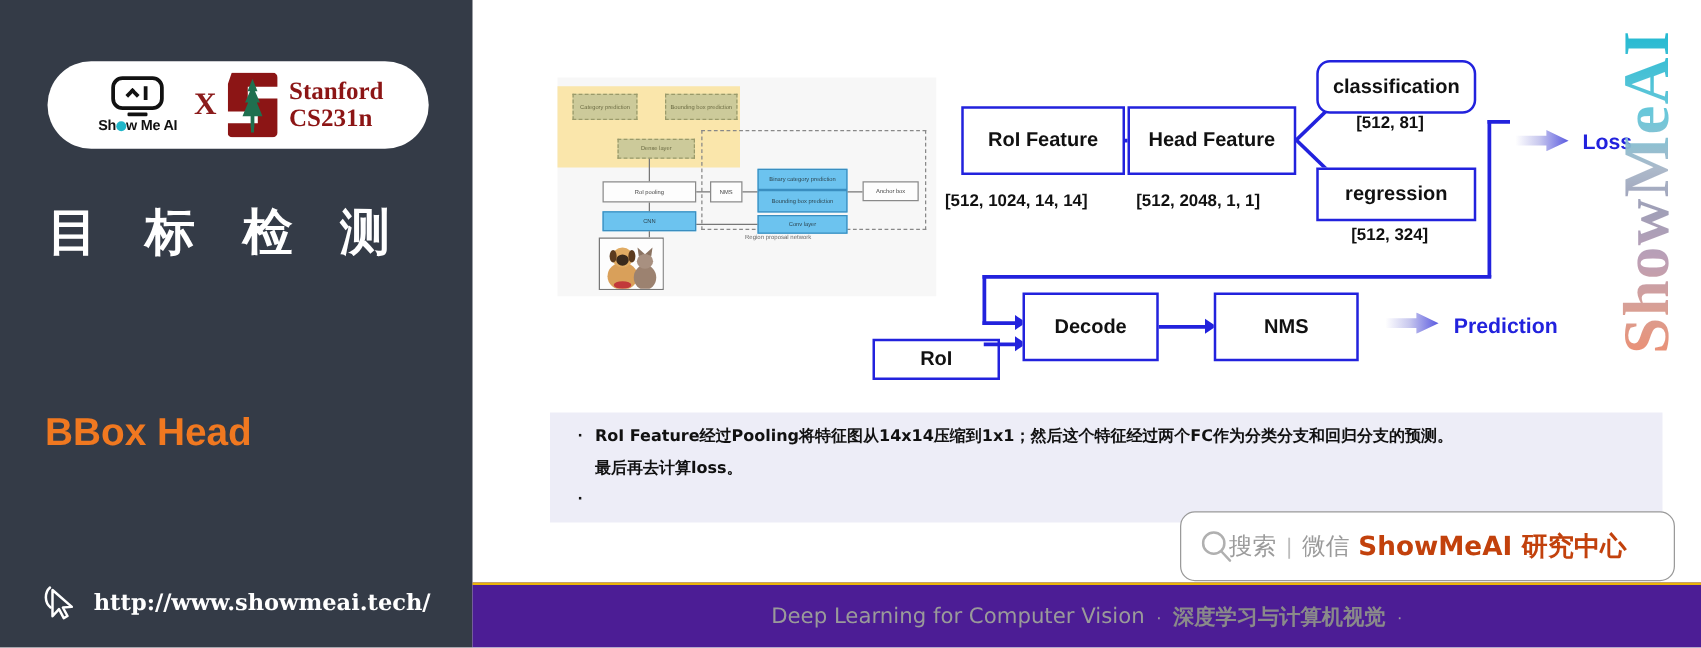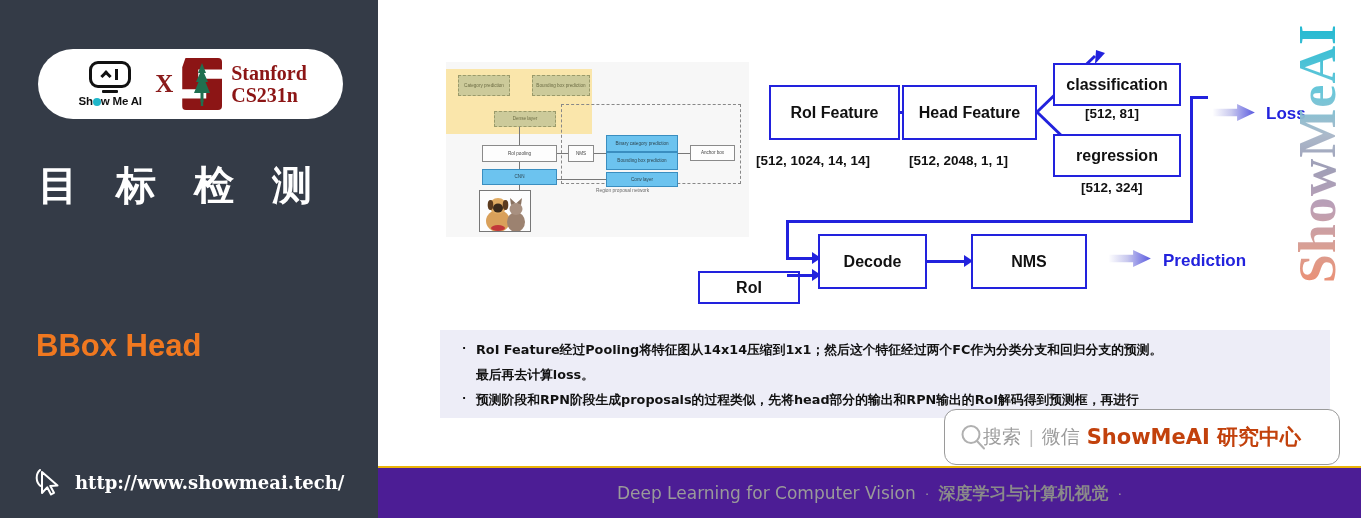--- a/index.html
+++ b/index.html
@@ -343,22 +343,22 @@
       <div class="nbox" style="left:524px; top:85px; width:135px; height:55px;">Head Feature</div>
       <div class="ndim" style="left:531px; top:153px;">[512, 2048, 1, 1]</div>
 
       <svg style="position:absolute; left:655px; top:40px;" width="80" height="140" viewBox="0 0 80 140">
         <line x1="4" y1="72" x2="62" y2="16" stroke="#2222dd" stroke-width="3"></line>
         <polygon points="63,10 72,13 62,24" fill="#2222dd"></polygon>
         <line x1="4" y1="72" x2="62" y2="128" stroke="#2222dd" stroke-width="3"></line>
         <polygon points="63,134 72,131 62,120" fill="#2222dd"></polygon>
       </svg>
 
-      <div class="nbox" style="left:675px; top:63px; width:128px; height:43px;">classification</div>
-      <div class="ndim" style="left:707px; top:106px;text-align:center;">[512, 81]</div>
+      <div class="nbox" style="left:675px; top:48px; width:128px; height:43px;border-radius:11px;">classification</div>
+      <div class="ndim" style="left:707px; top:90px;text-align:center;">[512, 81]</div>
 
       <div class="nbox" style="left:675px; top:134px; width:128px; height:43px;">regression</div>
       <div class="ndim" style="left:703px; top:180px;">[512, 324]</div>
 
       <div class="bline" style="left:812px; top:96px; width:18px; height:2.5px;"></div>
       <div class="bline" style="left:812px; top:96px; width:2.5px; height:126px;"></div>
 
       <svg class="garrow" style="left:828px; top:104px;" width="56" height="22" viewBox="0 0 56 22">
         <defs>
           <linearGradient id="gl" x1="0" y1="0" x2="1" y2="0">
@@ -408,21 +408,20 @@
     <div id="bullets">
       <div class="brow">
         <span class="bdot">·</span>
         <span>RoI Feature经过Pooling将特征图从14x14压缩到1x1；然后这个特征经过两个FC作为分类分支和回归分支的预测。</span>
       </div>
       <div class="brow bcont">
         <span>最后再去计算loss。</span>
       </div>
       <div class="brow">
         <span class="bdot">·</span>
-        <span>预测阶段和RPN阶段生成proposals的过程类似，先将head部分的输出和RPN输出的RoI解码得到预测框，再进行</span>
       </div>
     </div>
 
     <div id="wechat-pill">
       <svg id="wechat-search-icon" viewBox="0 0 28 28">
         <circle cx="12" cy="11.5" r="8.5" fill="none" stroke="#b0b0b0" stroke-width="2"></circle>
         <line x1="18" y1="18" x2="25" y2="25.5" stroke="#b0b0b0" stroke-width="2" stroke-linecap="round"></line>
       </svg>
       <span class="wc-gray">搜索</span>
       <span class="wc-sep">|</span>

